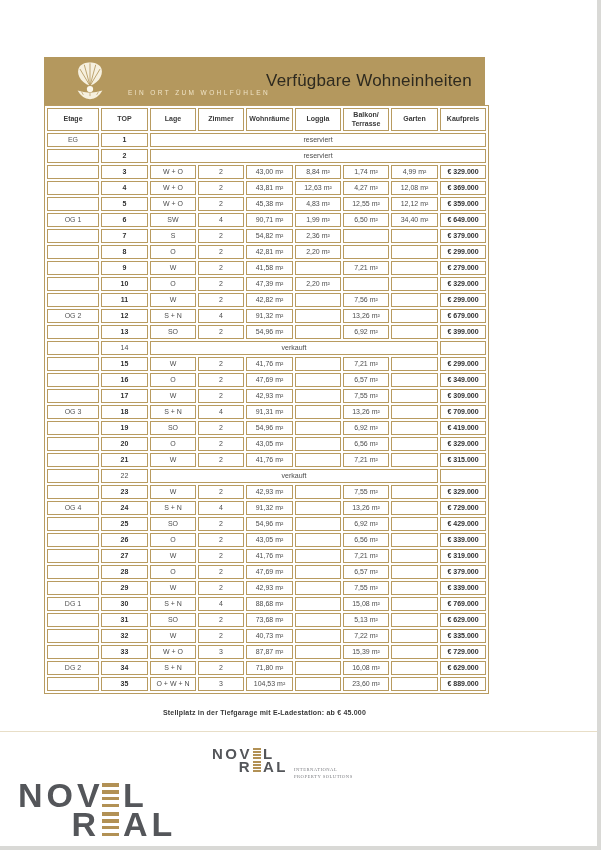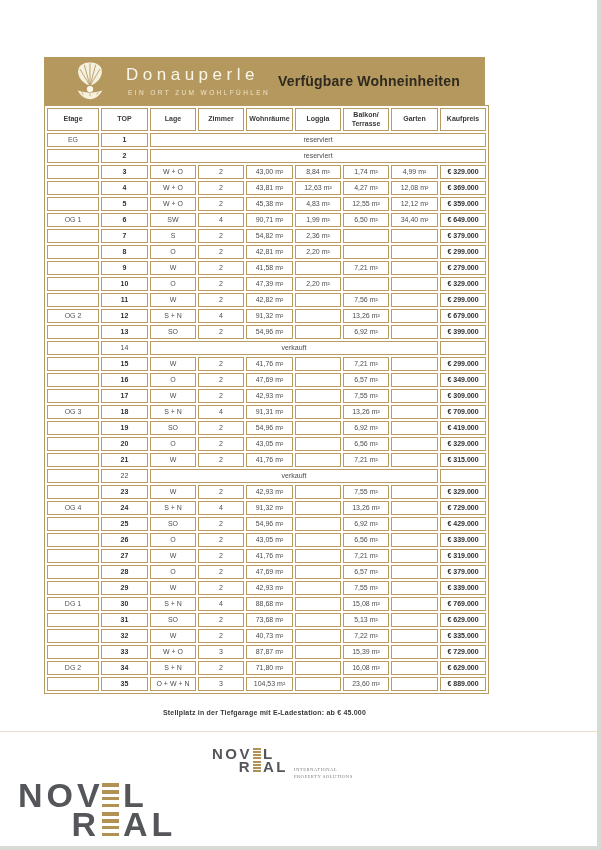--- a/index.html
+++ b/index.html
@@ -28,21 +28,21 @@
     font-size:17px; letter-spacing:4.5px; color:#faf6ea; font-weight:400;
     white-space:nowrap;
   }
   .tagline {
     position:absolute; left:84px; top:32px;
     font-size:6.5px; letter-spacing:2.4px; color:#efe3c6; white-space:nowrap;
   }
   .band-title {
     position:absolute; right:8px; top:0; height:100%; width:216px;
     display:flex; align-items:center; justify-content:center;
-    font-weight:bold; font-size:14px; color:#2e2a1f; letter-spacing:0.2px;
+    font-weight:normal; font-size:17px; color:#2e2a1f; letter-spacing:0.2px;
   }
 
   table.units {
     width:441px; table-layout:fixed;
     border-collapse:separate; border-spacing:2px;
     border:1px solid #b89b60;
     margin-top:0;
   }
   .units th, .units td {
     border:1px solid #b89b60;
@@ -117,21 +117,20 @@
             <path d="M20 27 L30.5 9.5"></path>
         </g>
         <circle cx="20" cy="30.5" r="3.3" fill="#fbf7ec"></circle>
         <path d="M7 32 Q20 36.5 33 32 Q28.5 40.5 20 41.2 Q11.5 40.5 7 32 Z" fill="#f6f0df"></path>
         <g stroke="#b4985e" stroke-width="0.7" fill="none">
           <path d="M13 36.5 L11 33"></path>
             <path d="M20 37.8 L20 34.5"></path>
             <path d="M27 36.5 L29 33"></path>
         </g>
       </svg>
-      <div class="brand">Donauperle</div>
       <div class="tagline">EIN ORT ZUM WOHLFÜHLEN</div>
       <div class="band-title">Verfügbare Wohneinheiten</div>
     </div>
 
     <table class="units">
       <colgroup>
         <col style="width:52px">
           <col style="width:47px">
           <col style="width:46px">
         <col style="width:46px">

